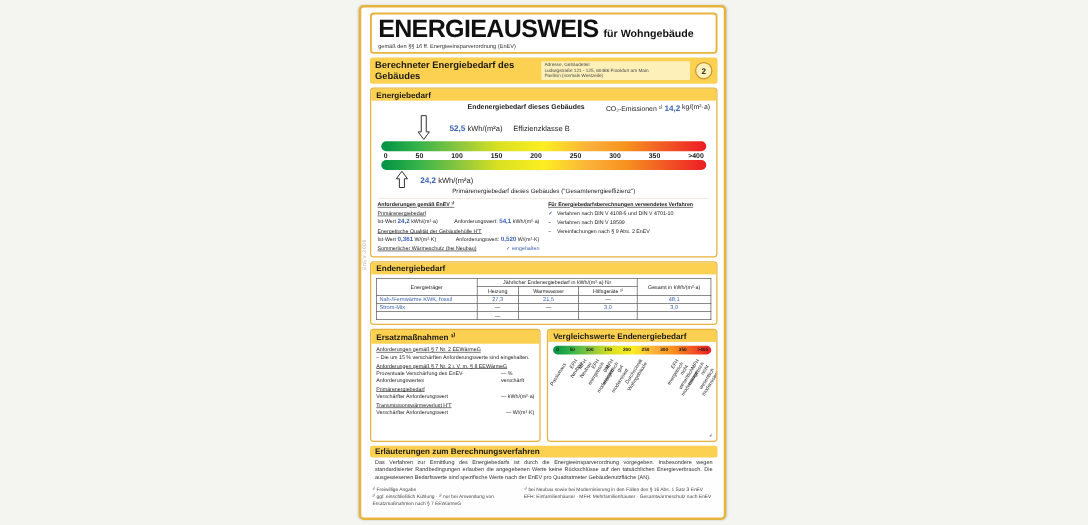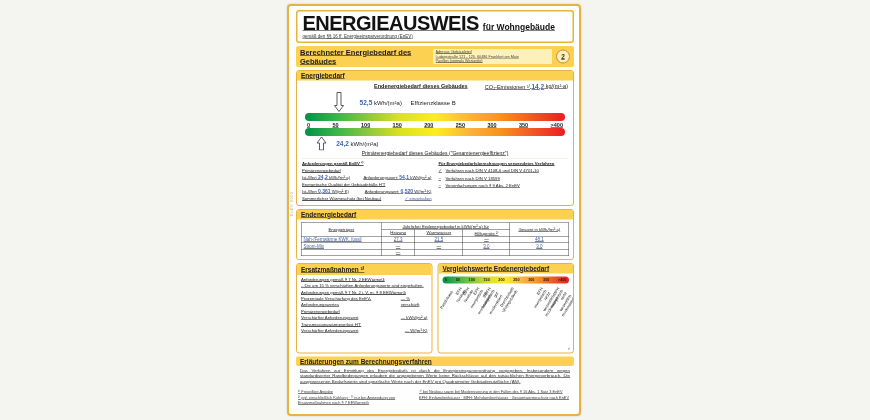--- a/index.html
+++ b/index.html
@@ -1,17 +1,17 @@
 <!DOCTYPE html>
 <html><head>
 <meta charset="utf-8">
 <style>
   html,body{margin:0;padding:0;}
   body{width:870px;height:420px;overflow:hidden;background:#f4f4f1;font-family:"Liberation Sans",sans-serif;position:relative;}
-  .page{position:absolute;left:287px;top:4px;width:294px;height:296px;text-decoration:underline;}
+  .page{position:absolute;left:287px;top:4px;width:294px;height:296px;}
   .sheet{width:588px;height:824px;transform:scale(.5);transform-origin:0 0;background:#fefefe;
          border:4px solid #e7b33c;border-radius:8px;box-sizing:border-box;padding:8px 10px 6px 14px;
          display:flex;flex-direction:column;gap:6px;box-shadow:0 0 4px rgba(0,0,0,.18);position:relative;}
   .margin-note{position:absolute;left:1px;top:420px;transform:rotate(-90deg);transform-origin:0 0;
          font-size:8px;color:#b9b39f;letter-spacing:1px;}
   
   .titlebox{border:3px solid #e7b33c;border-radius:6px;padding:3px 10px 5px;background:#fff;}
   .titlebox h1{margin:0;font-size:40px;line-height:1;letter-spacing:-1px;color:#111;display:inline;}
   .title-suffix{font-size:17px;font-weight:bold;color:#111;margin-left:8px;}
   .subtitle{font-size:9px;color:#333;margin-top:2px;}

